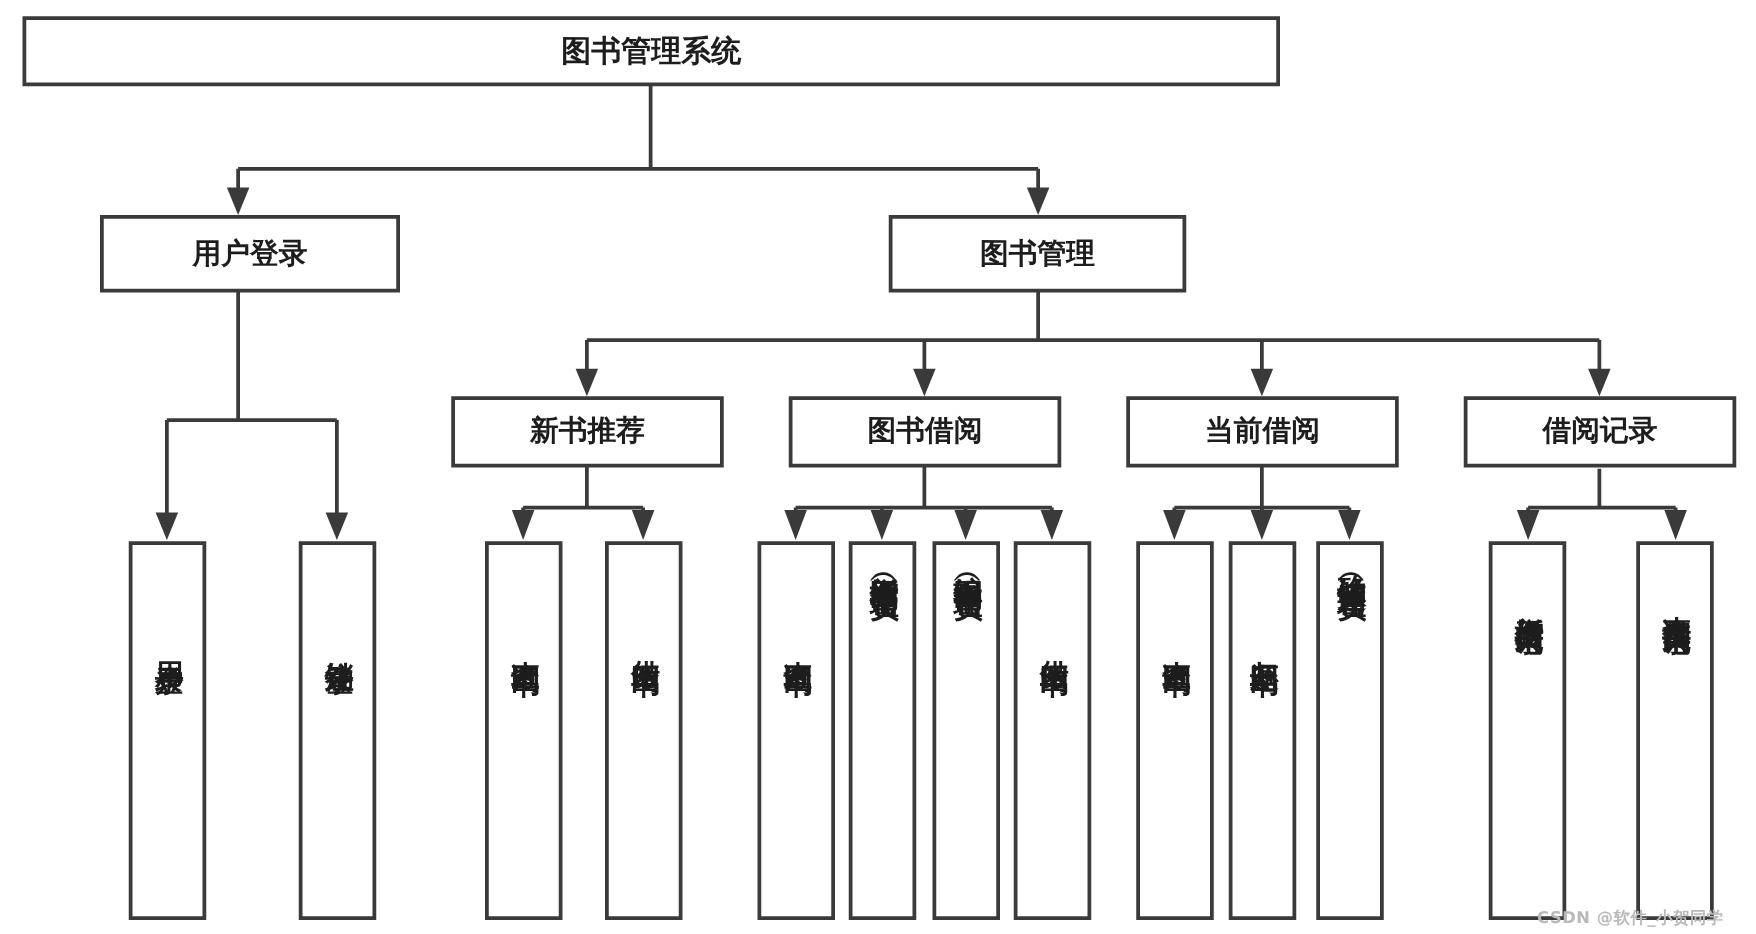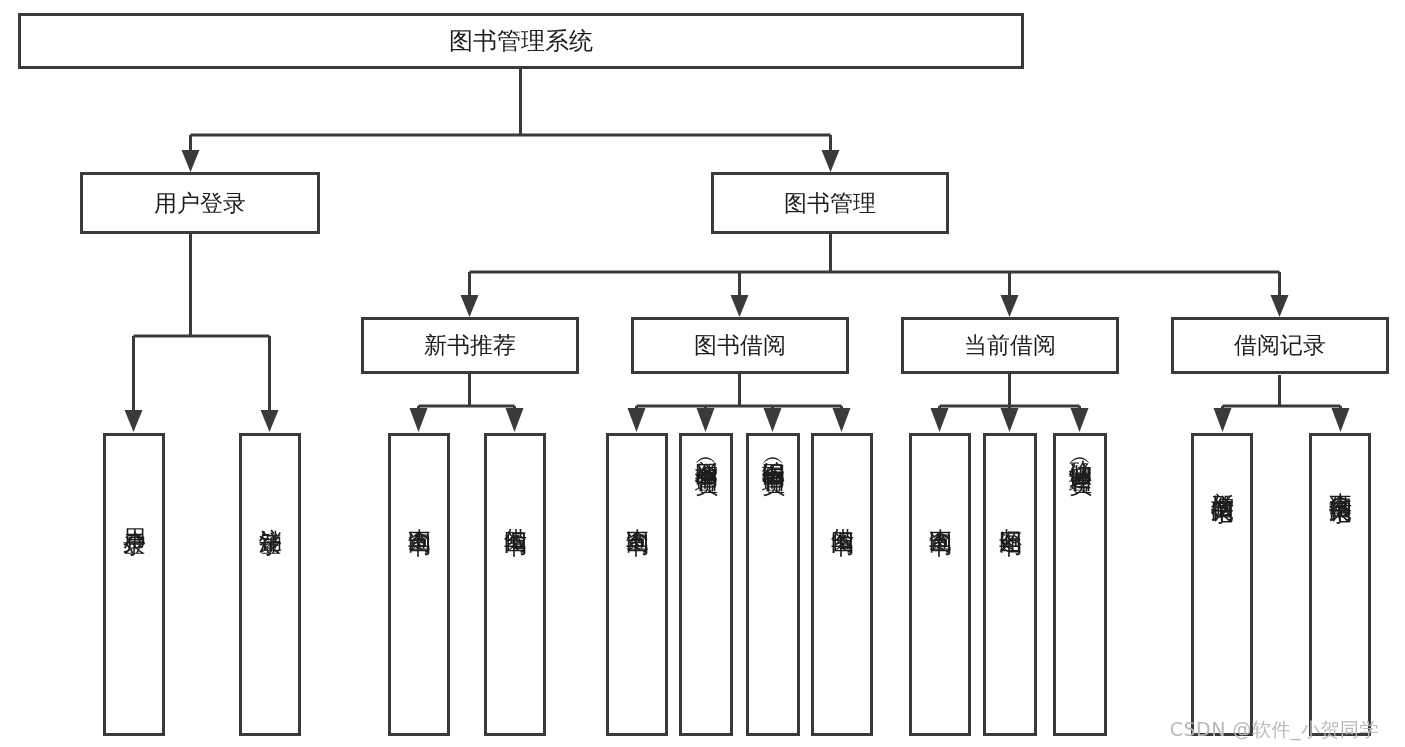--- a/index.html
+++ b/index.html
@@ -14,20 +14,21 @@
     position: relative;
     font-family: "DejaVu Sans", "Liberation Sans", sans-serif;
     overflow: hidden;
   }
   #diagram-root {
     position: absolute;
     left: 0;
     top: 0;
     width: 1387px;
     height: 747px;
+    font-weight: bold;
   }
   svg.diagram-canvas {
     display: block;
     width: 1405px;
     height: 747px;
   }
   .node-box {
     fill: #ffffff;
     stroke: #3a3a3a;
     stroke-width: 3;
@@ -73,21 +74,21 @@
     letter-spacing: 2px;
     color: #1d1d1d;
     white-space: nowrap;
     text-align: left;
   }
   .watermark {
     position: absolute;
     right: 8px;
     bottom: 4px;
     font-family: "DejaVu Sans", "Liberation Sans", sans-serif;
-    font-size: 19px;
+    font-size: 13px;
     color: #b9b9b9;
     letter-spacing: 0.5px;
     user-select: none;
   }
 </style>
 </head>
 <body>
 
 <div id="diagram-root">
 

